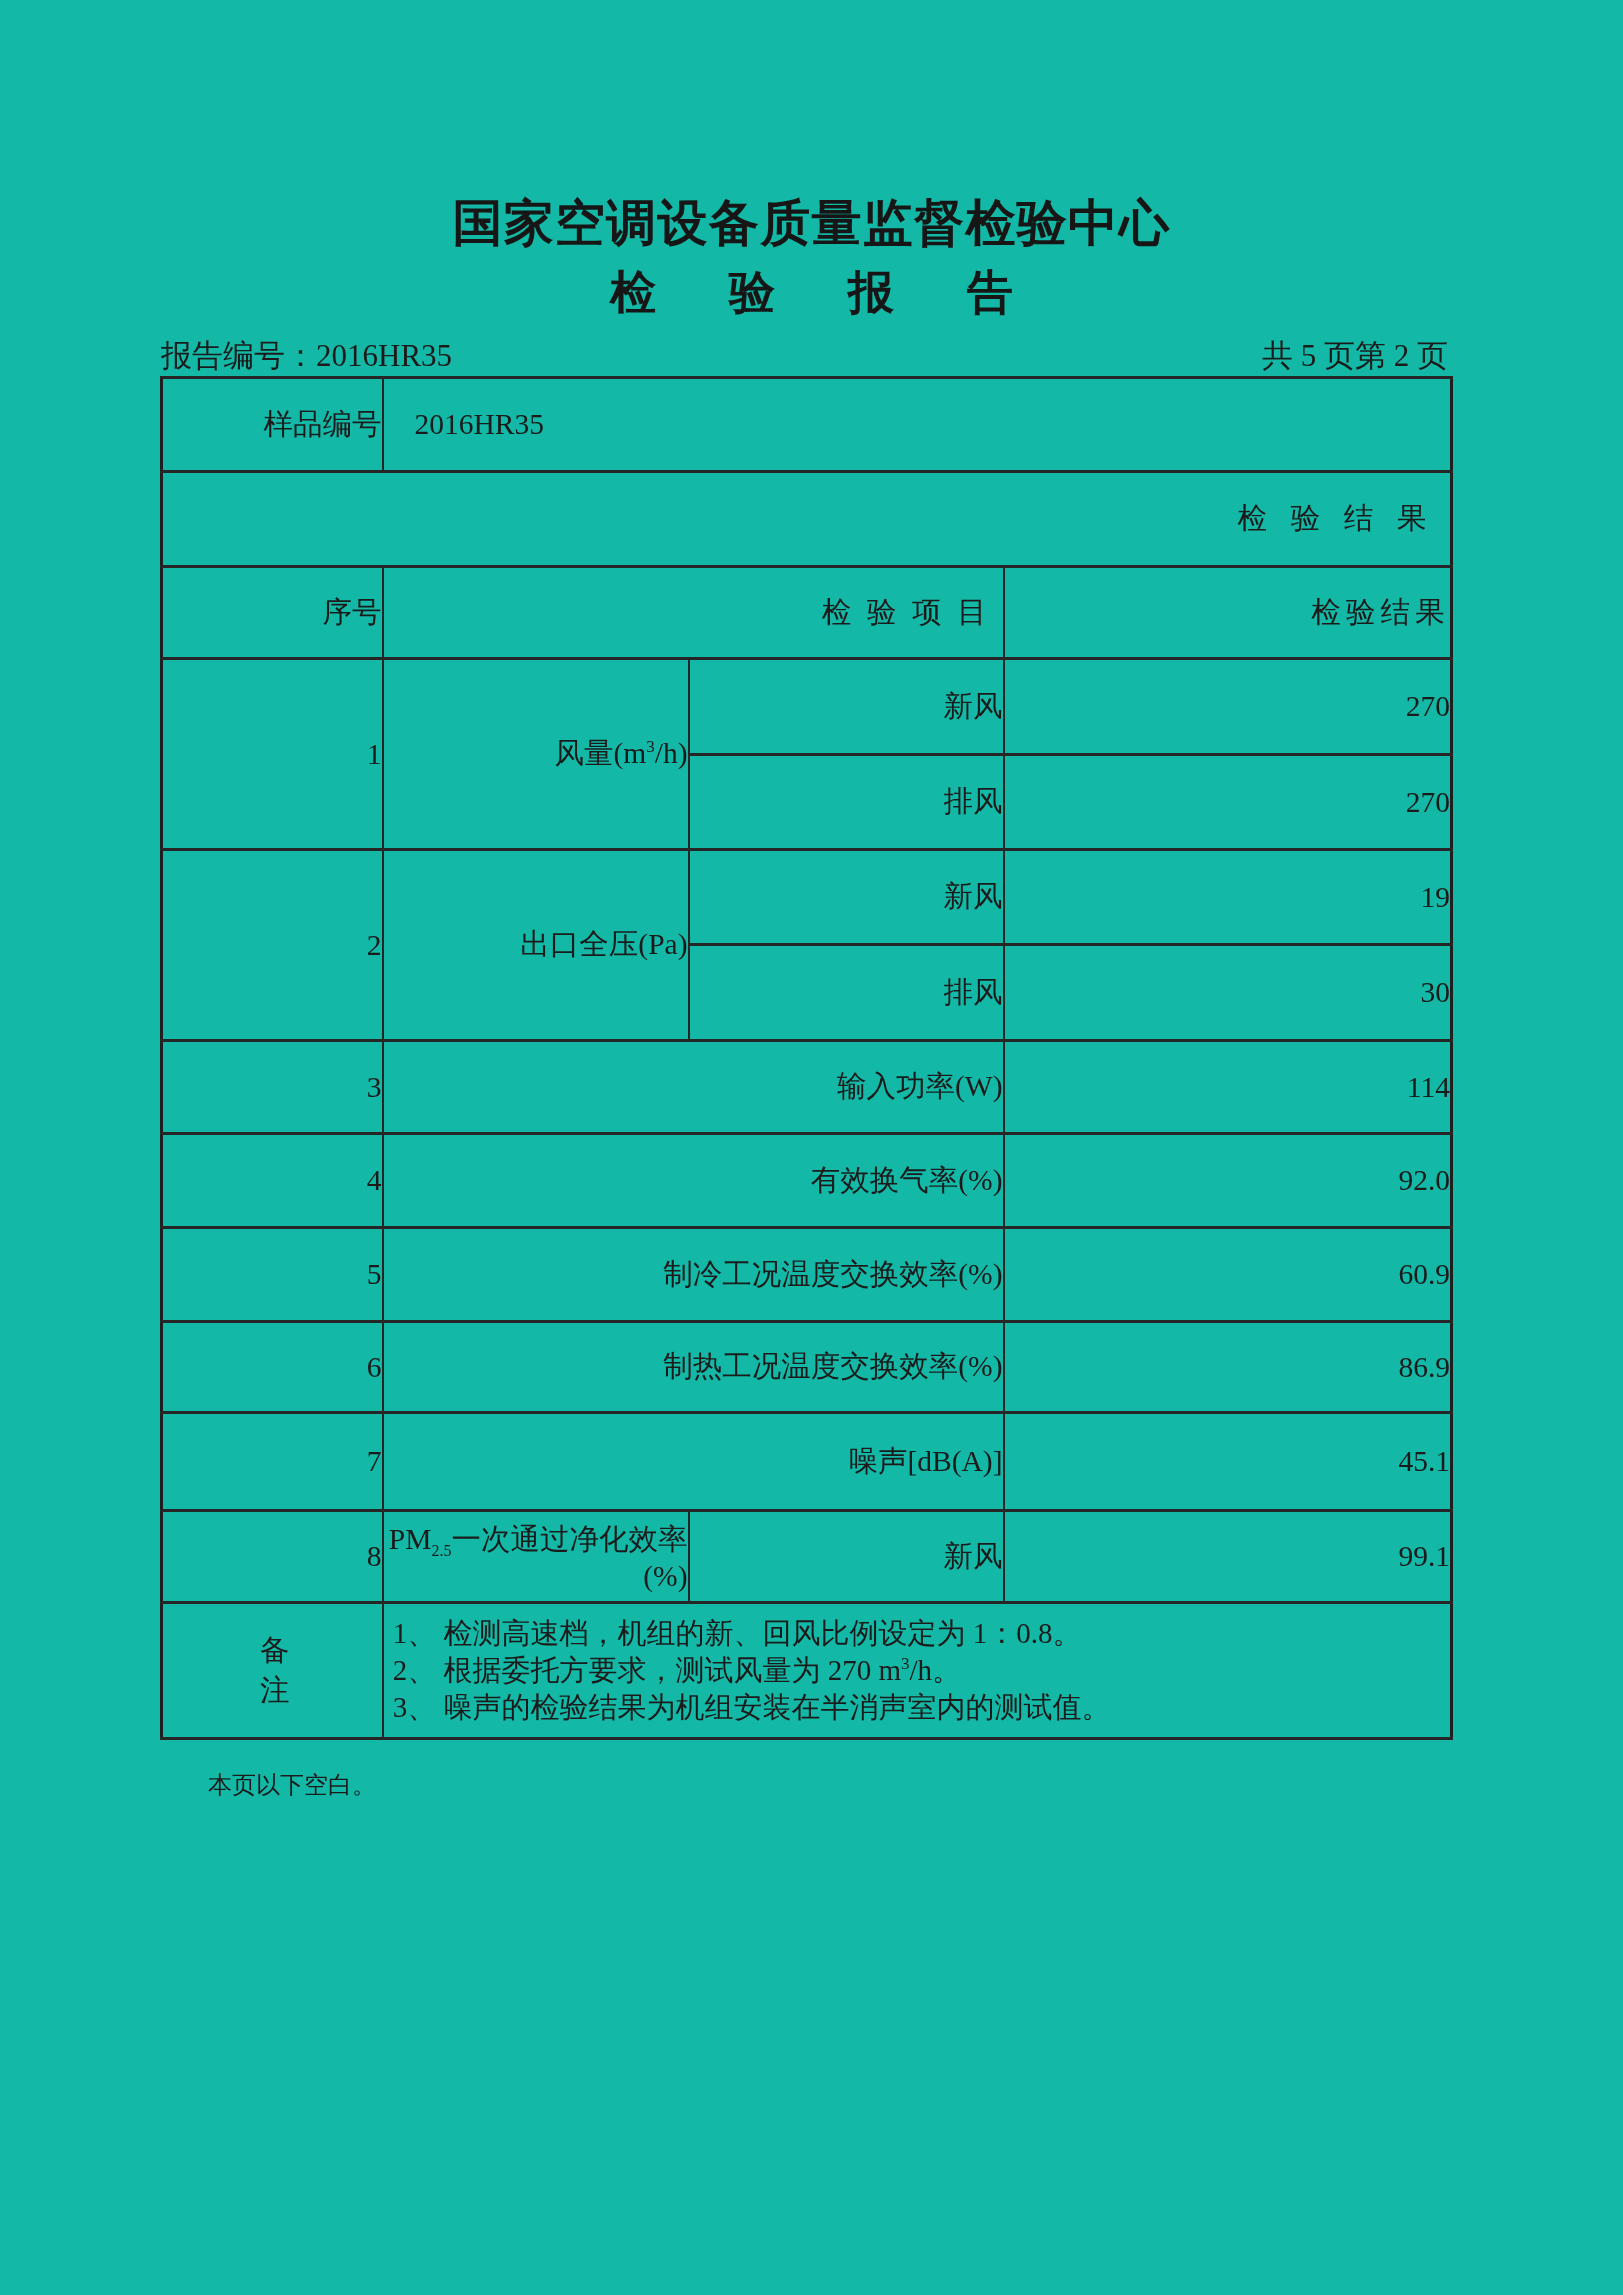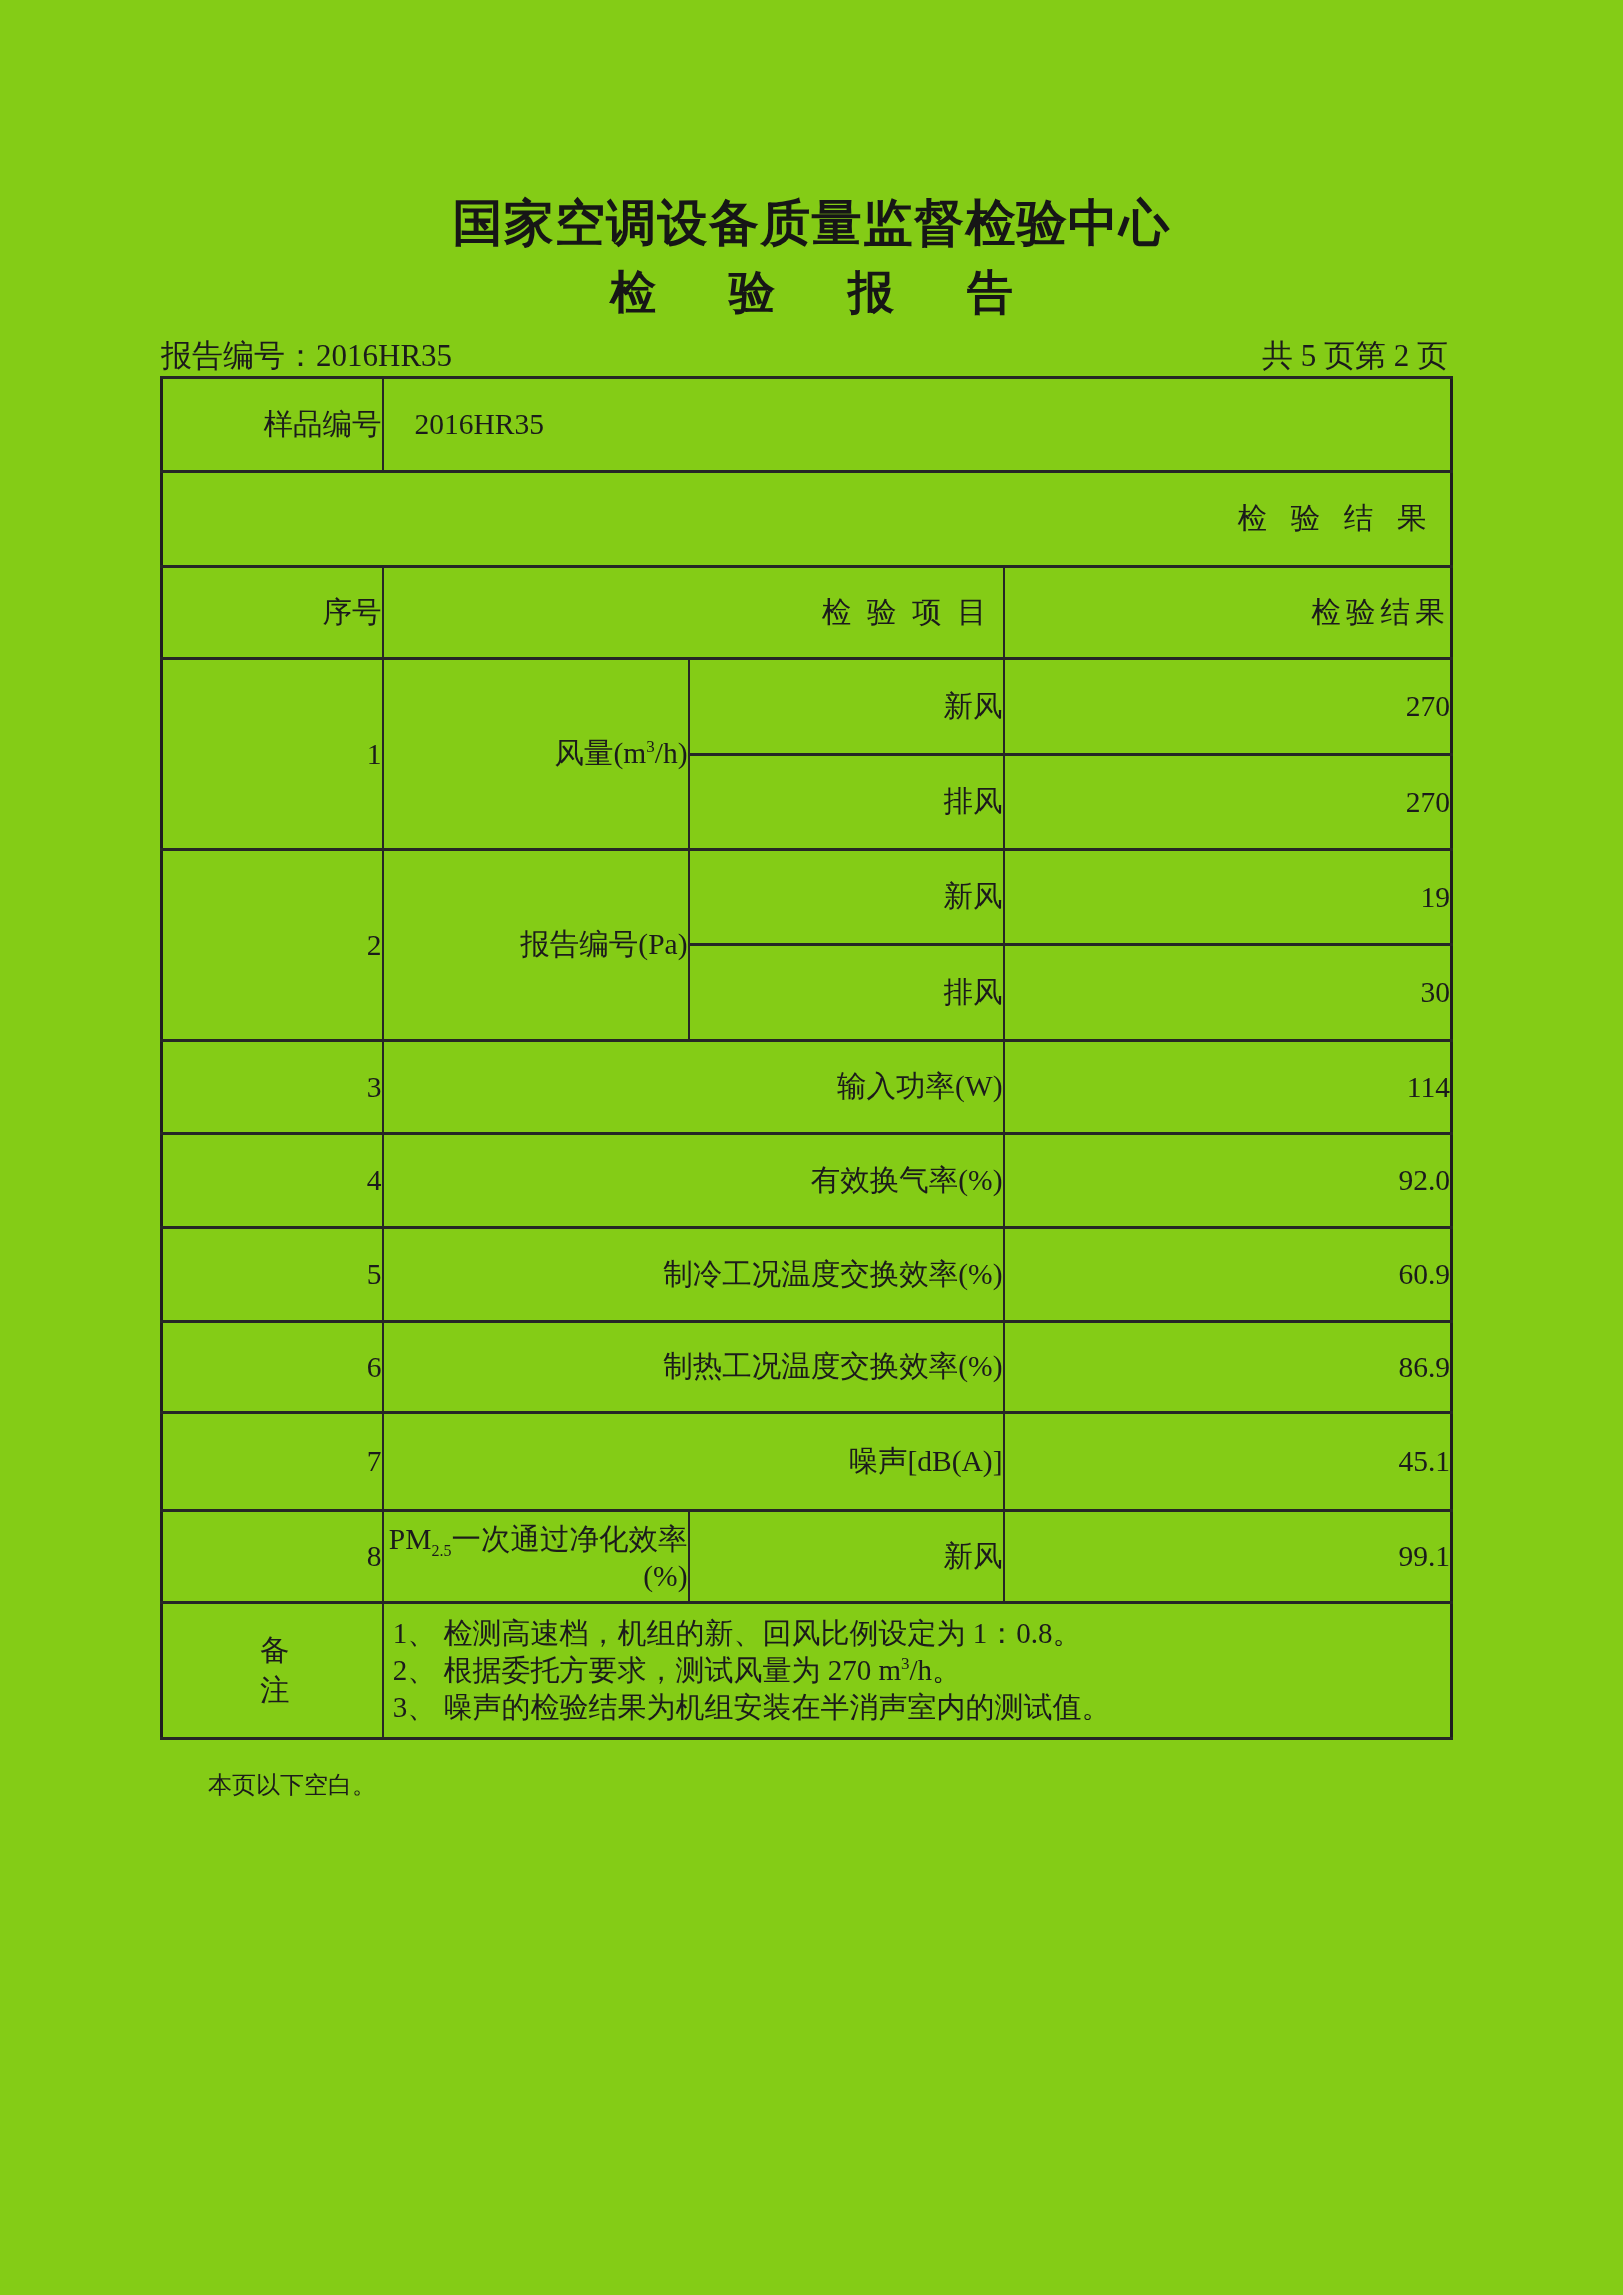--- a/index.html
+++ b/index.html
@@ -5,21 +5,21 @@
   html, body {
     margin: 0;
     padding: 0;
     background: #e8e8e8;
   }
   .page {
     position: relative;
     width: 1623px;
     height: 2295px;
     margin: 0 auto;
-    background: #84cc16;
+    background: #14b8a6;
     color: #1b1b1b;
     font-family: "Liberation Serif", serif;
     overflow: hidden;
   }
   
   .org-title {
     position: absolute;
     top: 190px;
     left: 0;
     width: 100%;
@@ -190,21 +190,21 @@
       <td>新风</td>
       <td>270</td>
     </tr>
     <tr style="height:95px">
       <td>排风</td>
       <td>270</td>
     </tr>
 
     <tr style="height:95px">
       <td rowspan="2">2</td>
-      <td rowspan="2">报告编号(Pa)</td>
+      <td rowspan="2">出口全压(Pa)</td>
       <td>新风</td>
       <td>19</td>
     </tr>
     <tr style="height:96px">
       <td>排风</td>
       <td>30</td>
     </tr>
 
     <tr style="height:93px">
       <td>3</td>

